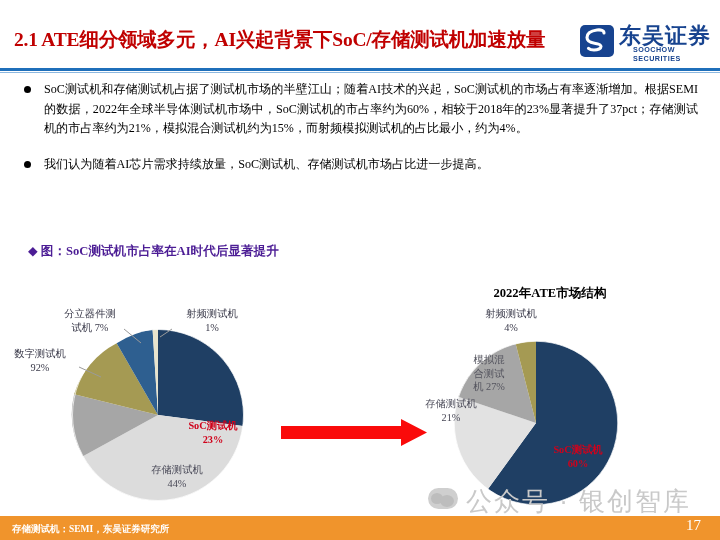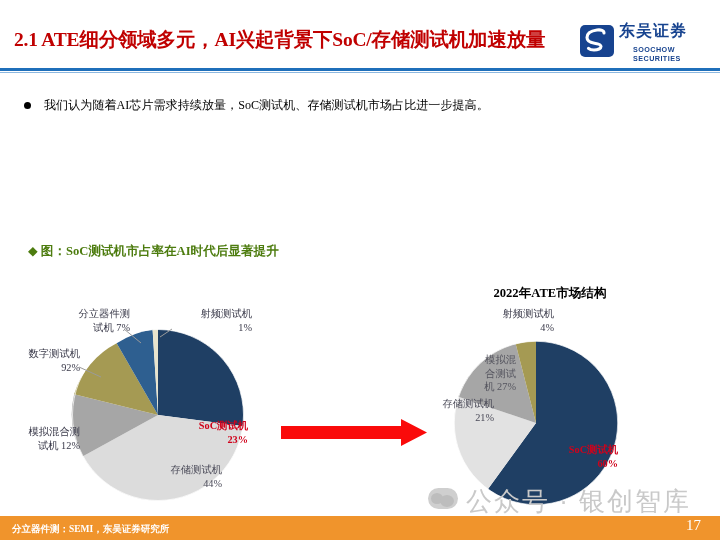--- a/index.html
+++ b/index.html
@@ -27,21 +27,21 @@
     font-family:"Liberation Serif","DejaVu Serif",serif;
   }
   .logo{
     position:absolute;left:580px;top:0px;width:132px;height:42px;
   }
   .logo-mark{
     position:absolute;left:0;top:3px;width:34px;height:32px;
   }
   .logo-cn{
     position:absolute;left:39px;top:-1px;
-    font-size:16px;font-weight:bold;color:#17438f;letter-spacing:1px;
+    font-size:22px;font-weight:bold;color:#17438f;letter-spacing:1px;
     font-family:"Liberation Serif","DejaVu Serif",serif;
   }
   .logo-en{
     position:absolute;left:40px;top:23px;
     font-size:7.2px;font-weight:bold;color:#17438f;letter-spacing:0.45px;
     font-family:"Liberation Sans","DejaVu Sans",sans-serif;
     padding-left:13px;
   }
   .rule-main{
     position:absolute;left:0;top:68px;width:720px;height:3px;background:#1f6fba;
@@ -62,39 +62,39 @@
     border-radius:50%;background:#000;
   }
   .btext{
     font-size:12.1px;line-height:19.6px;color:#000;text-align:justify;
     font-family:"Liberation Serif","DejaVu Serif",serif;
   }
 
   
   .fig-cap{
     position:absolute;left:28px;top:243px;
-    font-size:12.6px;font-weight:bold;color:#4d7c0f;
+    font-size:12.6px;font-weight:bold;color:#4c1d95;
     font-family:"Liberation Serif","DejaVu Serif",serif;
   }
 
   
   .chart-block{position:absolute;}
   #chart-2018{left:0px;top:285px;width:360px;height:225px;}
   #chart-2022{left:400px;top:285px;width:300px;height:230px;}
   .chart-title{
     position:absolute;width:100%;text-align:center;top:0;
     font-size:12.6px;font-weight:bold;color:#000;
     font-family:"Liberation Serif","DejaVu Serif",serif;
   }
   .pie-wrap{position:absolute;}
   #pie-2018{left:68px;top:40px;width:180px;height:180px;}
   #pie-2022{left:50px;top:52px;width:172px;height:172px;}
   .pie-label{
     position:absolute;font-size:10.3px;line-height:13.5px;color:#3a3a4a;
-    text-align:right;font-family:"Liberation Serif","DejaVu Serif",serif;
+    text-align:center;font-family:"Liberation Serif","DejaVu Serif",serif;
     white-space:pre-line;
   }
   .pie-label.inner{color:#d0021b;font-weight:bold;margin-top:40px;}
   .pie-label.inner-dark{color:#555;}
 
   
   .arrow{
     position:absolute;left:281px;top:418px;width:146px;height:30px;
   }
 
@@ -144,20 +144,24 @@
         <path d="M24 8 C24 5.5 21 4.5 17 5 C11 5.8 7 8.5 7 12.5 C7 16 10 17.5 14.5 18.2 C19 18.9 21 19.6 21 21.5 C21 23.5 18 25 14 25 C11.5 25 9.5 24.3 8.5 23.3" fill="none" stroke="#ffffff" stroke-width="3.1" stroke-linecap="round"></path>
       </svg>
       <div class="logo-cn">东吴证券</div>
       <div class="logo-en">SOOCHOW SECURITIES</div>
     </div>
   </div>
   <div class="rule-main"></div>
   <div class="rule-sub"></div>
 
   <div class="bullets">
+    <div class="bullet">
+      <span class="dot"></span>
+      <div class="btext">SoC测试机和存储测试机占据了测试机市场的半壁江山；随着AI技术的兴起，SoC测试机的市场占有率逐渐增加。根据SEMI的数据，2022年全球半导体测试机市场中，SoC测试机的市占率约为60%，相较于2018年的23%显著提升了37pct；存储测试机的市占率约为21%，模拟混合测试机约为15%，而射频模拟测试机的占比最小，约为4%。</div>
+    </div>
     <div class="bullet" style="margin-top:16px;">
       <span class="dot"></span>
       <div class="btext">我们认为随着AI芯片需求持续放量，SoC测试机、存储测试机市场占比进一步提高。</div>
     </div>
   </div>
 
   <div class="fig-cap">◆ 图：SoC测试机市占率在AI时代后显著提升</div>
 
   <div class="chart-block" id="chart-2018">
 
@@ -174,22 +178,20 @@
       <path d="M100 100 L54.1 20.3 A95 95 0 0 1 94.0 5.2 Z" fill="#2e5f90"></path>
 
       <path d="M100 100 L94.0 5.2 A95 95 0 0 1 100 5 Z" fill="#e8e4cd"></path>
       <circle cx="100" cy="100" r="95" fill="none" stroke="#ffffff" stroke-width="0.8"></circle>
     </svg>
 
     <div class="pie-label inner" style="left:178px;top:94px;width:70px;">SoC测试机
 23%</div>
     <div class="pie-label inner-dark" style="left:132px;top:178px;width:90px;color:#4a4a58;">存储测试机
 44%</div>
-    <div class="pie-label" style="left:6px;top:140px;width:74px;">模拟混合测
-试机 12%</div>
     <div class="pie-label" style="left:0px;top:62px;width:80px;">数字测试机
 92%</div>
     <div class="pie-label" style="left:50px;top:22px;width:80px;">分立器件测
 试机 7%</div>
     <div class="pie-label" style="left:172px;top:22px;width:80px;">射频测试机
 1%</div>
 
     <svg style="position:absolute;left:0;top:0;width:360px;height:225px;">
       <line x1="124" y1="44" x2="141" y2="58" stroke="#9a9a9a" stroke-width="1"></line>
       <line x1="79" y1="82" x2="101" y2="92" stroke="#9a9a9a" stroke-width="1"></line>
@@ -226,16 +228,16 @@
     <div class="pie-label" style="left:68px;top:22px;width:86px;">射频测试机
 4%</div>
   </div>
 
   <div class="watermark">
     <span class="wm-badge"></span>
     <span>公众号 · 银创智库</span>
   </div>
 
   <div class="footer-bar"></div>
-  <div class="footer-src">分立器件测：SEMI，东吴证券研究所</div>
+  <div class="footer-src">存储测试机：SEMI，东吴证券研究所</div>
   <div class="page-num">17</div>
 
 </div>
 
 </body></html>

